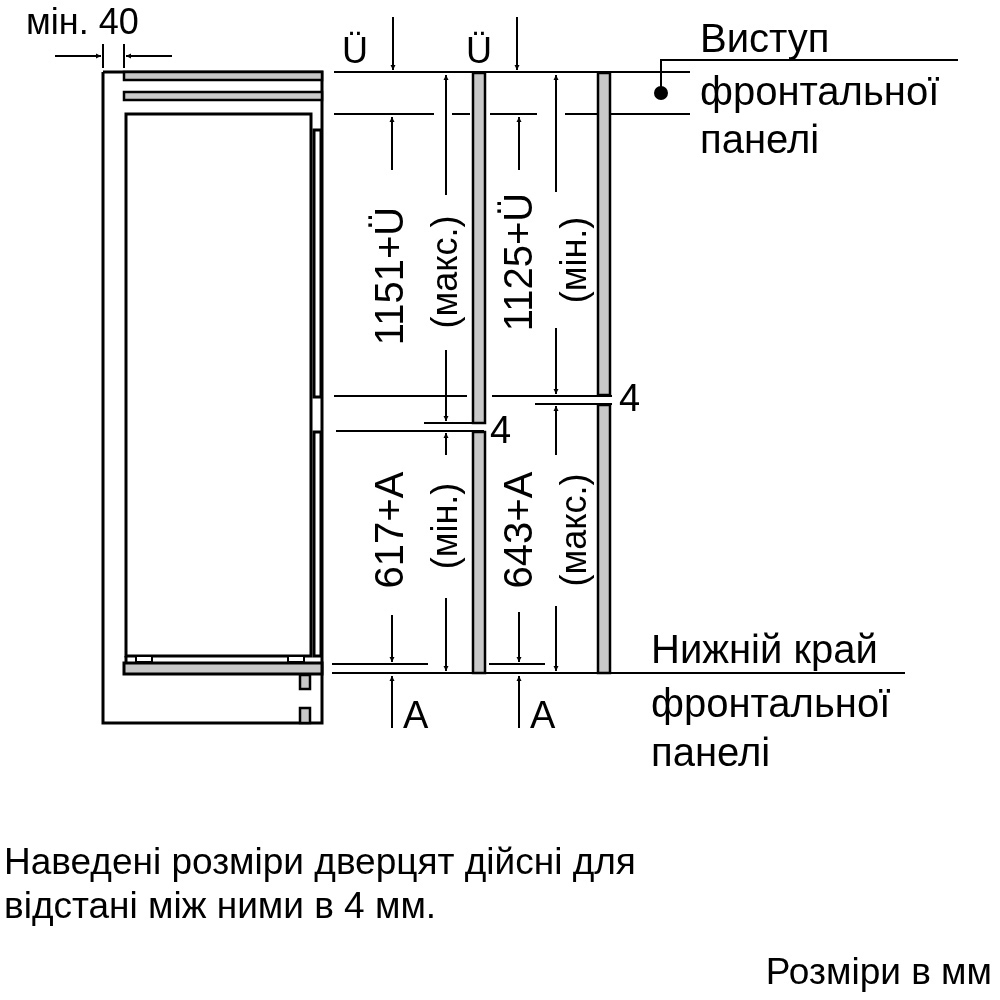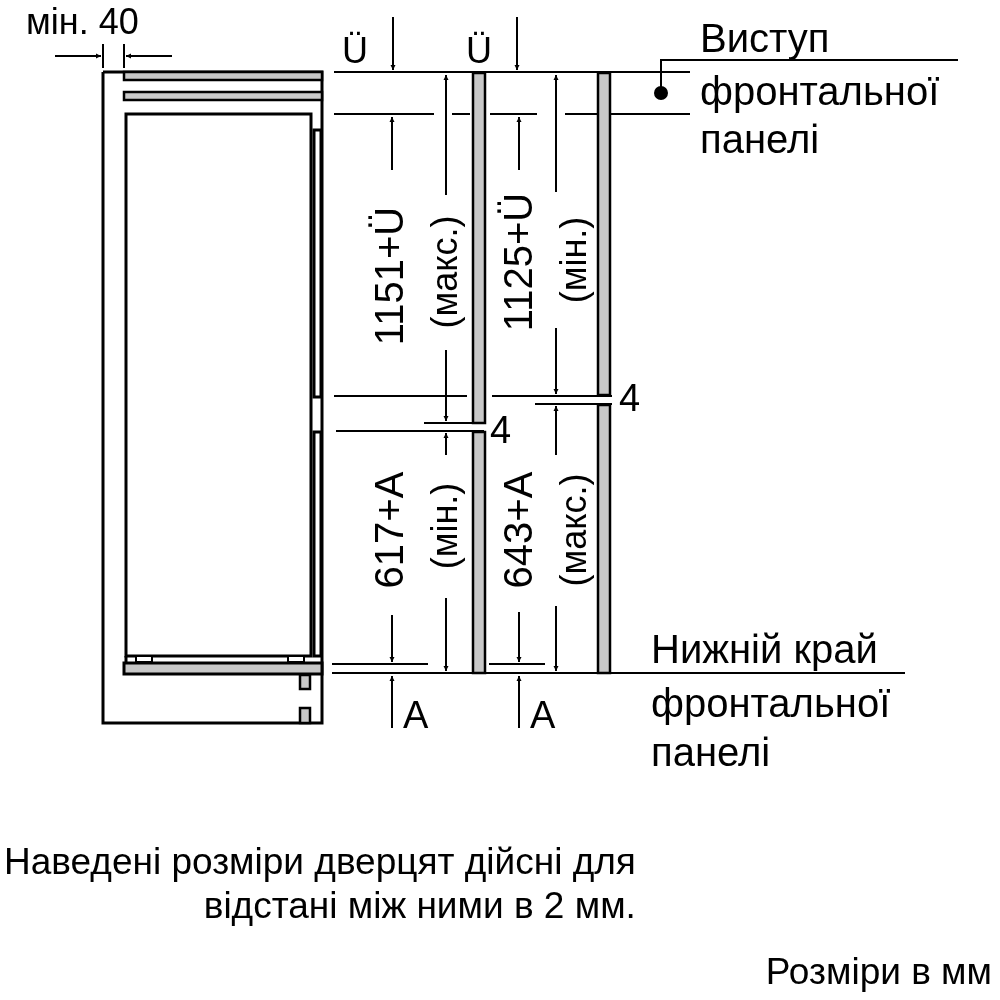--- a/index.html
+++ b/index.html
@@ -1,20 +1,20 @@
 <!DOCTYPE html>
 <html><head>
 <meta charset="utf-8">
 <style>
   html, body { margin: 0; padding: 0; background: #ffffff; }
   body { width: 1000px; height: 1000px; position: relative; overflow: hidden;
          font-family: "Liberation Sans", sans-serif; color: #000; }
   svg { position: absolute; left: 0; top: 0; }
   .t { font-family: "Liberation Sans", sans-serif; fill: #000; }
-  .note { position: absolute; font-family: "Liberation Sans", sans-serif; font-size: 37px; line-height: 44px; color: #000; white-space: nowrap; text-align: right; }
+  .note { position: absolute; font-family: "Liberation Sans", sans-serif; font-size: 37px; line-height: 44px; color: #000; white-space: nowrap; }
 </style>
 </head>
 <body>
 
 <svg width="1000" height="1000" viewBox="0 0 1000 1000">
   <defs>
     <marker id="ah" viewBox="0 0 10 10" refX="10" refY="5" markerWidth="5" markerHeight="7" orient="auto-start-reverse" markerUnits="userSpaceOnUse">
       <path d="M0,0 L10,5 L0,10 z" fill="#000"></path>
     </marker>
   </defs>
@@ -138,15 +138,15 @@
 
   <g>
     <text class="t" x="651" y="663" font-size="40">Нижній край</text>
     <text class="t" x="651" y="717" font-size="40">фронтальної</text>
     <text class="t" x="651" y="766" font-size="40">панелі</text>
   </g>
 </svg>
 
 <div class="note" style="left:4px; top:840px;">
   <div>Наведені розміри дверцят дійсні для</div>
-  <div>відстані між ними в 2 мм.</div>
+  <div>відстані між ними в 4 мм.</div>
 </div>
 <div class="note" style="right:8px; top:950px;">Розміри в мм</div>
 
 </body></html>

